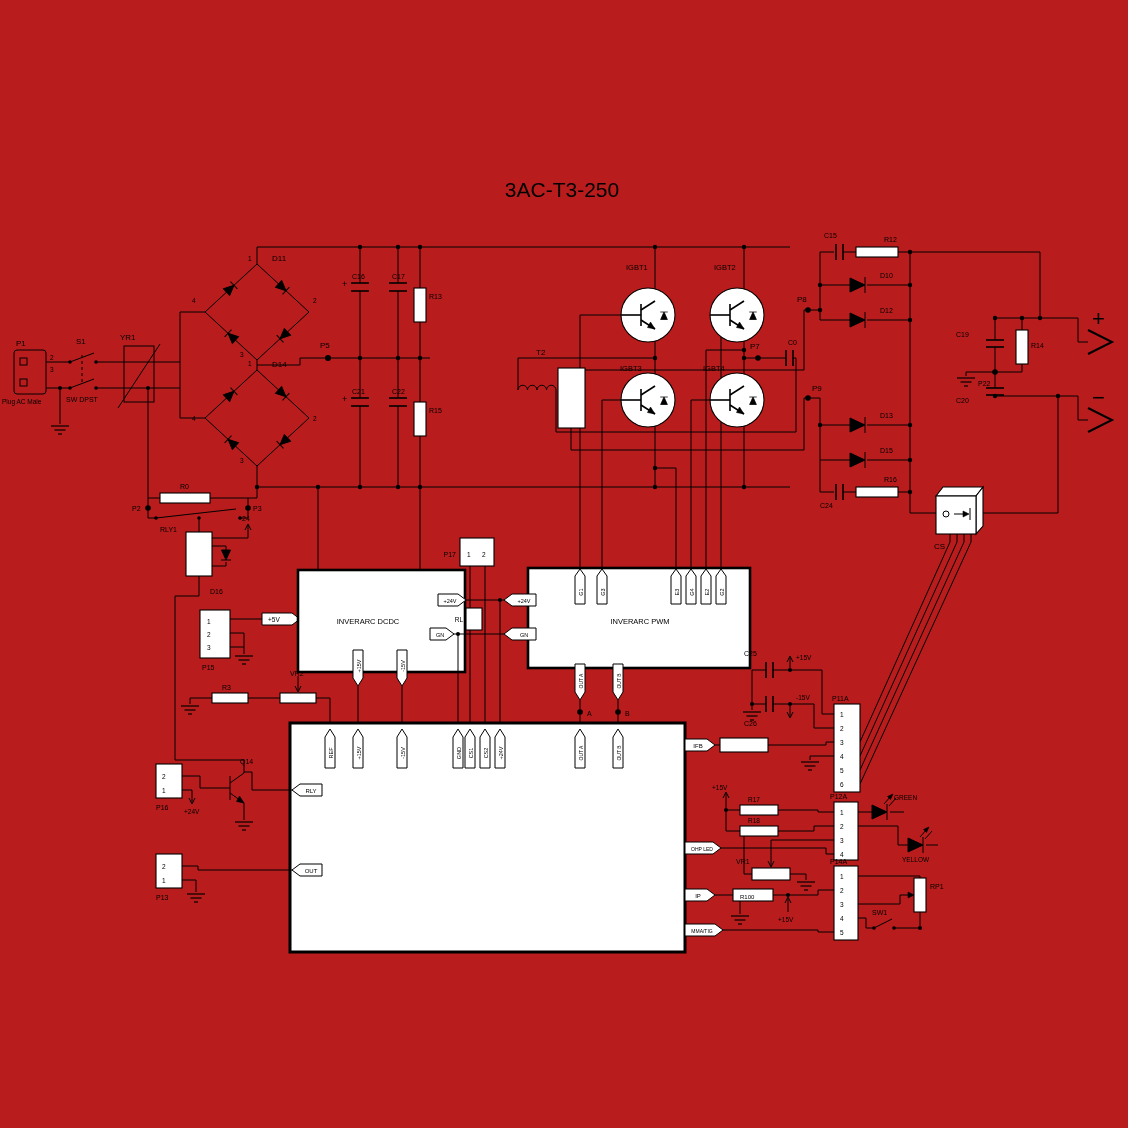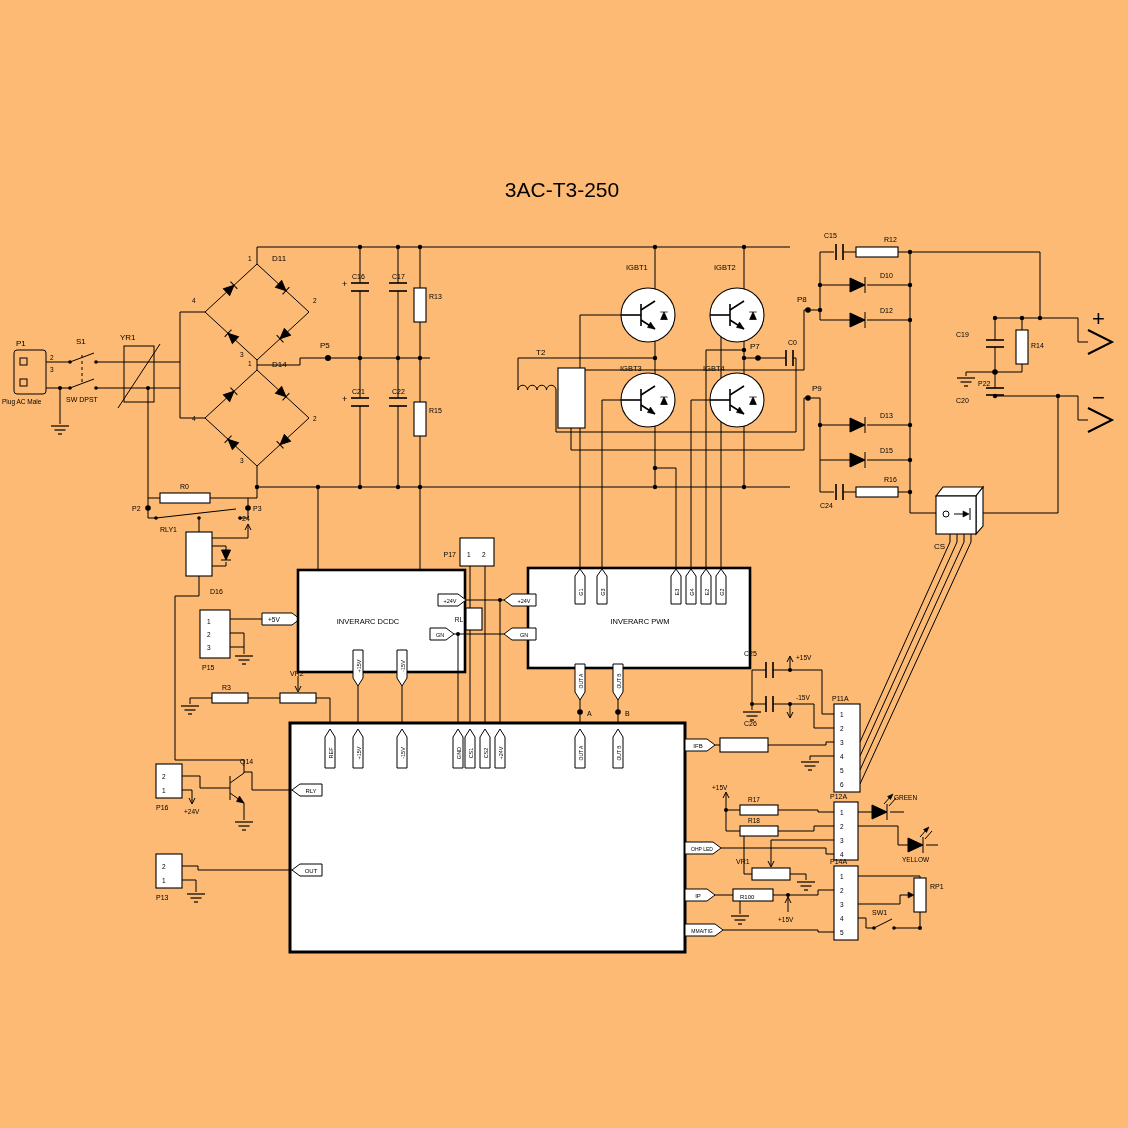--- a/index.html
+++ b/index.html
@@ -1,16 +1,16 @@
 <!DOCTYPE html>
 <html><head>
 <meta charset="utf-8">
 <style>
   html,body{margin:0;padding:0;background:#fff}
-  .stage{width:1128px;height:1128px;background:#fdba74;position:relative;font-family:"Liberation Sans",sans-serif}
+  .stage{width:1128px;height:1128px;background:#b91c1c;position:relative;font-family:"Liberation Sans",sans-serif}
   svg{display:block}
   .w{stroke:#000;stroke-width:1;fill:none}
   .w16{stroke:#000;stroke-width:1.6;fill:none}
   .w2{stroke:#000;stroke-width:2;fill:none}
   .bx{stroke:#000;stroke-width:1.1;fill:#fff}
   .bx2{stroke:#000;stroke-width:2.6;fill:#fff}
   .bx3{stroke:#000;stroke-width:3;fill:#fff}
   .tg{stroke:#000;stroke-width:1;fill:#fff}
   .dot{fill:#000;stroke:none}
   .fb{fill:#000;stroke:#000;stroke-width:0.6}

